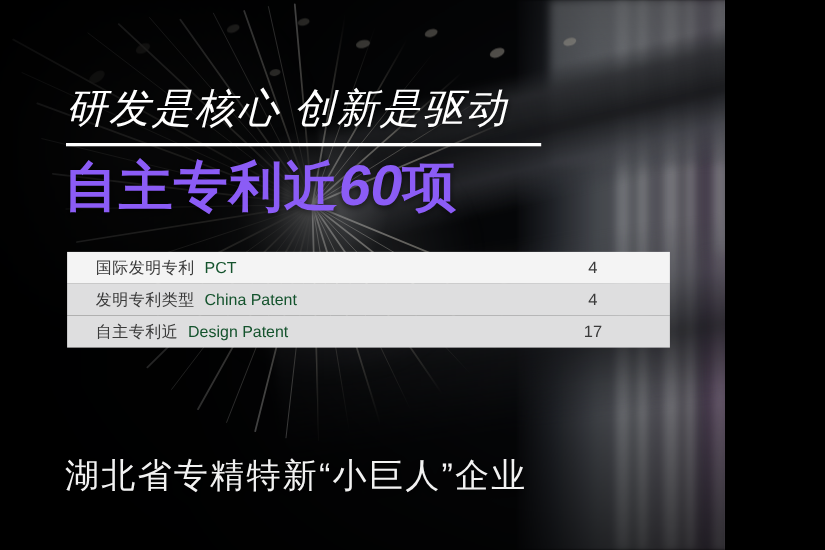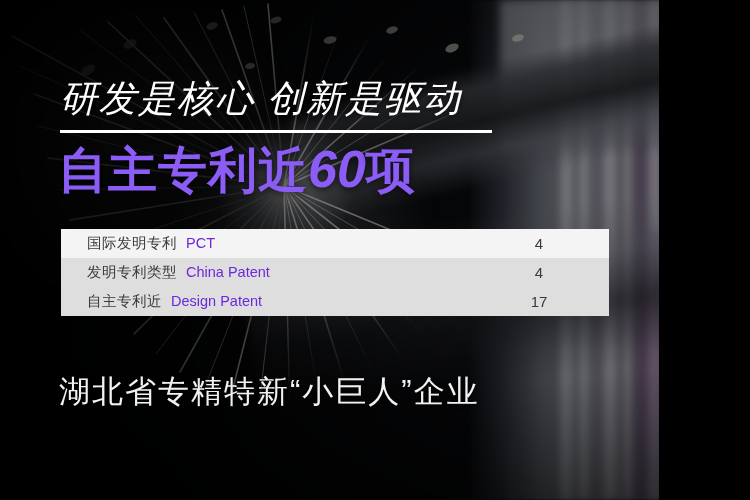--- a/index.html
+++ b/index.html
@@ -230,32 +230,32 @@
   }
   .pt-row.odd  { background: #f4f4f4; }
   .pt-row.even { background: #dededf; }
   .pt-row .c-type {
     flex: 1;
     padding-left: 26px;
     white-space: nowrap;
     overflow: hidden;
   }
   .pt-row .c-type .cn { letter-spacing: .5px; margin-top: 44px; }
-  .pt-row .c-type .en { margin-left: 9px; color: #6d28d9; text-align: center; }
+  .pt-row .c-type .en { margin-left: 9px; color: #14532d; text-align: center; }
   .pt-row .c-num {
     width: 140px;
     text-align: center;
     font-size: 15px;
     color: #3a3a3a;
   }
 
   .caption {
     position: absolute;
     left: 59px;
-    top: 376px;
+    top: 417px;
     font-size: 31px;
     line-height: 1;
     font-weight: 500;
     color: #f2f2f2;
     letter-spacing: 2px;
     white-space: nowrap;
     text-shadow: 0 2px 8px rgba(0,0,0,0.85);
   }
 </style>
 </head>

